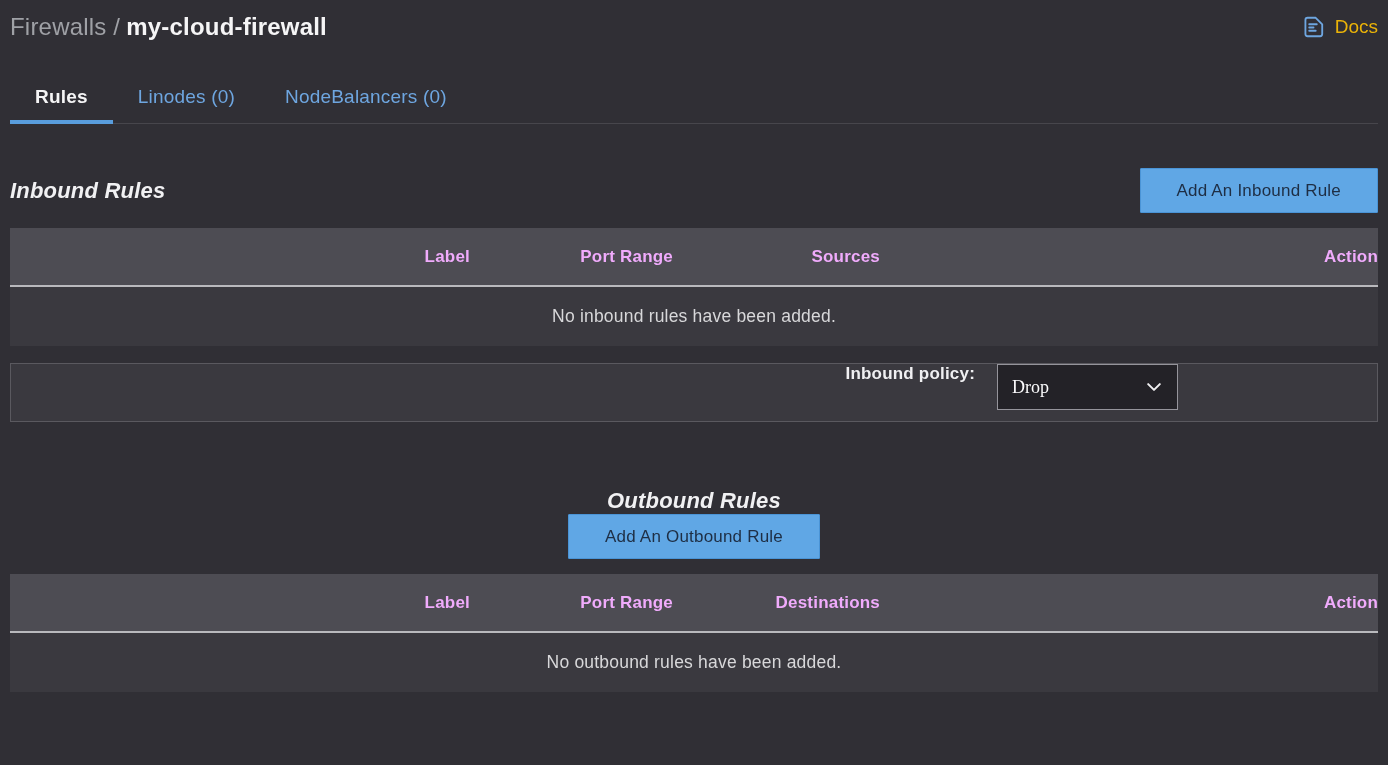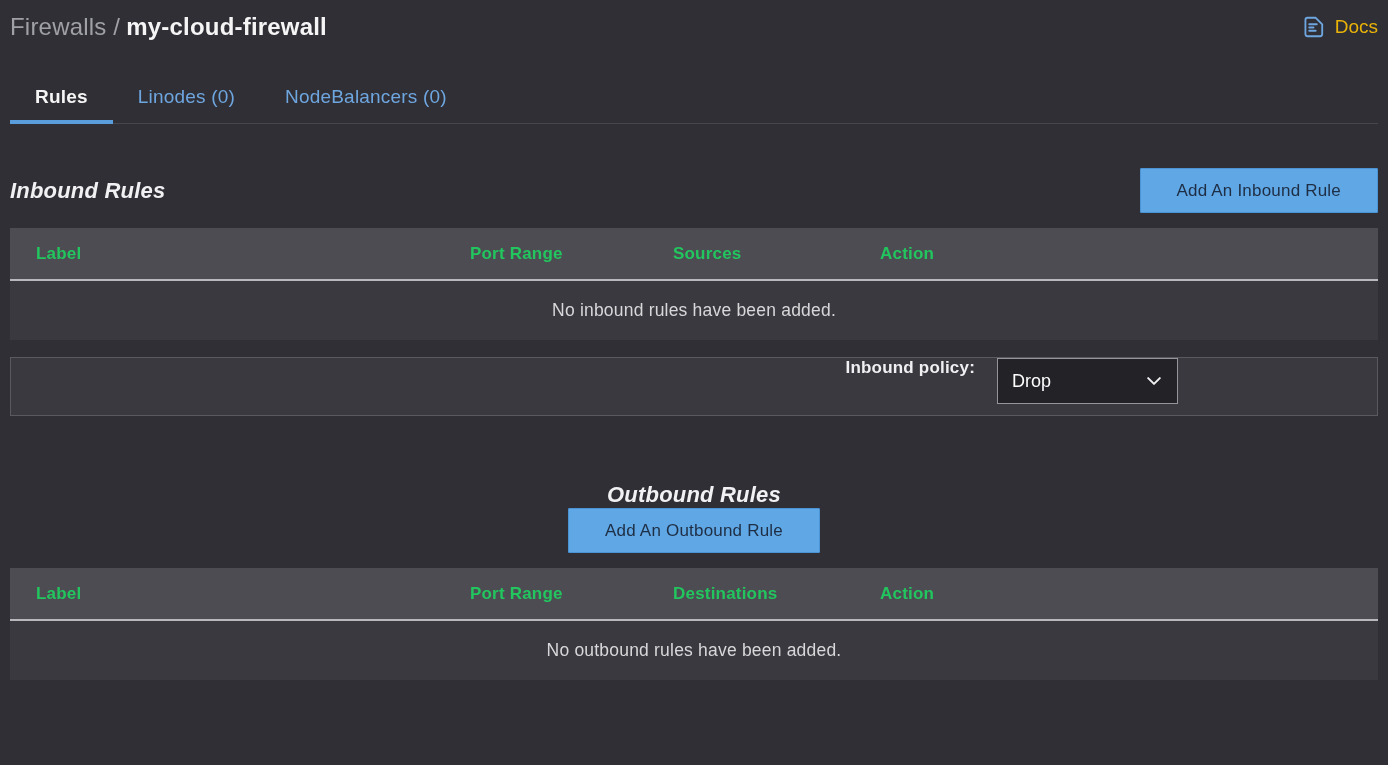--- a/index.html
+++ b/index.html
@@ -38,43 +38,43 @@
     background: #60a7e5; color: #1e2e44; border: 1px solid #4a94d6;
     font-family: inherit; font-size: 17px; font-weight: 500;
     height: 45px; padding: 0 36px; border-radius: 1px; cursor: pointer;
     letter-spacing: 0.2px;
   }
 
   
   .rules-table { margin-top: 15px; }
   .thead {
     display: grid; grid-template-columns: 460px 203px 207px 1fr;
-    background: #4d4c53; height: 53px; align-items: center;
+    background: #4d4c53; height: 59px; align-items: center;
     border-bottom: 2px solid #b9b9bd;
-    font-weight: bold; font-size: 17px; color: #22c55e; letter-spacing: 0.2px;
+    font-weight: bold; font-size: 17px; color: #f0abfc; letter-spacing: 0.2px; text-align: right;
   }
   .thead > div:first-child { padding-left: 26px; }
   .empty-row {
     background: #3a393f; height: 59px;
     display: flex; align-items: center; justify-content: center;
     font-size: 17.5px; color: #d8d8da; letter-spacing: 0.2px;
   }
 
   
   .policy-row {
     margin-top: 17px; background: #3a393f; border: 1px solid #5a595f;
     height: 59px; display: flex; align-items: flex-start; justify-content: flex-end;
     padding-right: 199px;
   }
   .policy-label { font-weight: bold; font-size: 17px; color: #f0f0f2; letter-spacing: 0.2px; }
   .dropdown {
     margin-left: 22px; width: 181px; height: 46px;
     background: #232227; border: 1px solid #95949b;
     display: flex; align-items: center; justify-content: space-between;
-    padding: 0 13px 0 14px; font-size: 18px; color: #fdfdfe; cursor: pointer;
+    padding: 0 13px 0 14px; font-size: 18px; color: #fdfdfe; cursor: pointer; font-family: Liberation Serif, serif;
   }
   .dropdown svg { display: block; }
 </style>
 </head>
 <body>
 
 <div class="page">
 
   <div class="top-row">
     <div class="breadcrumb">

